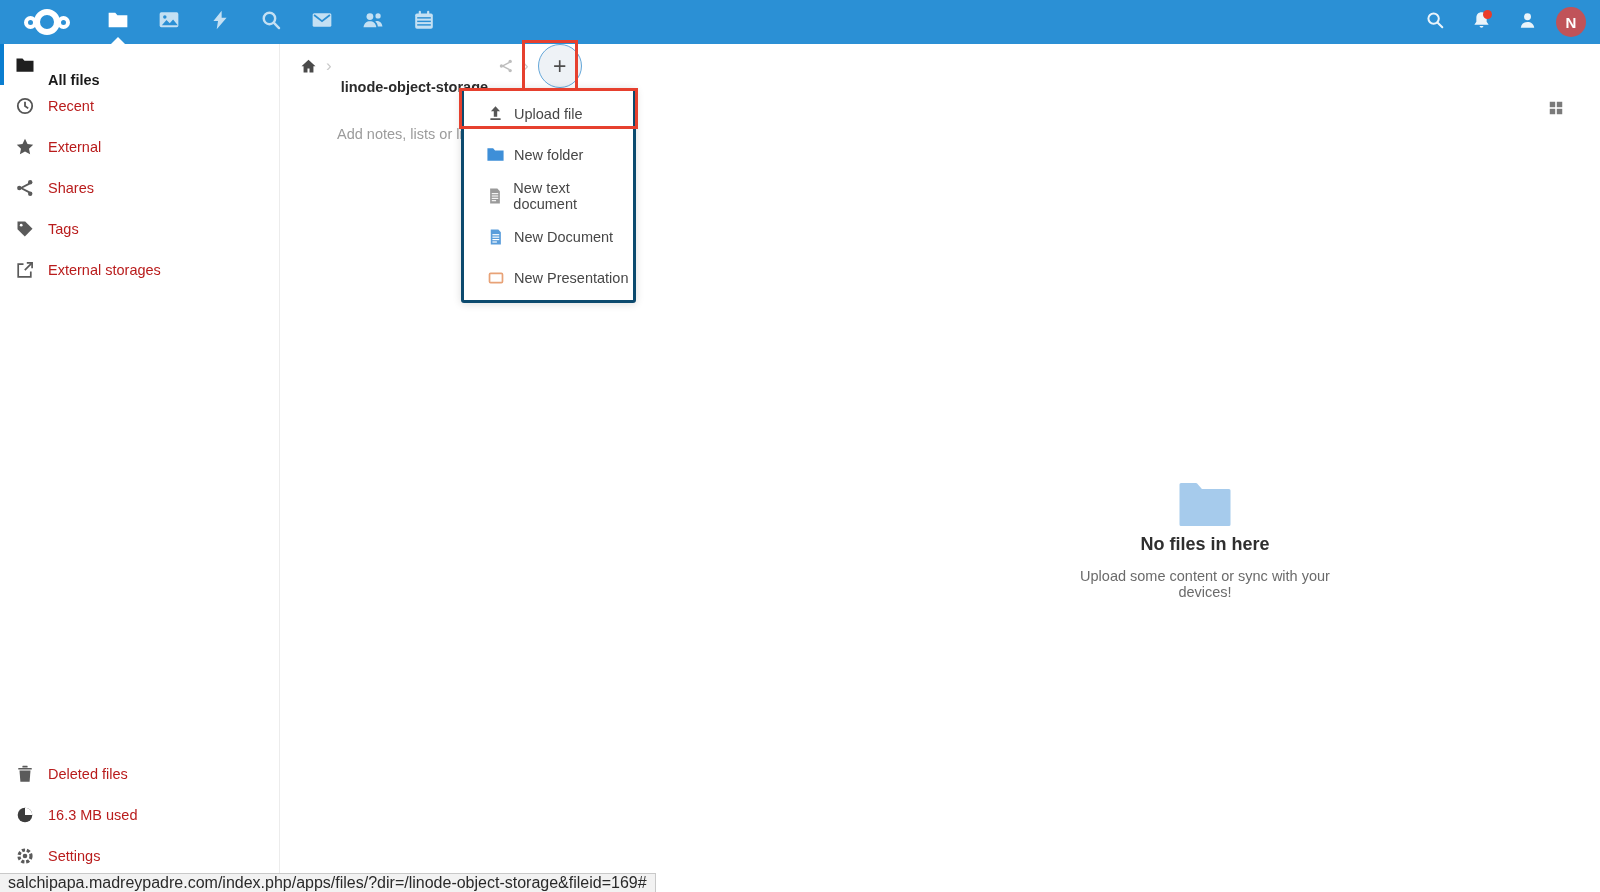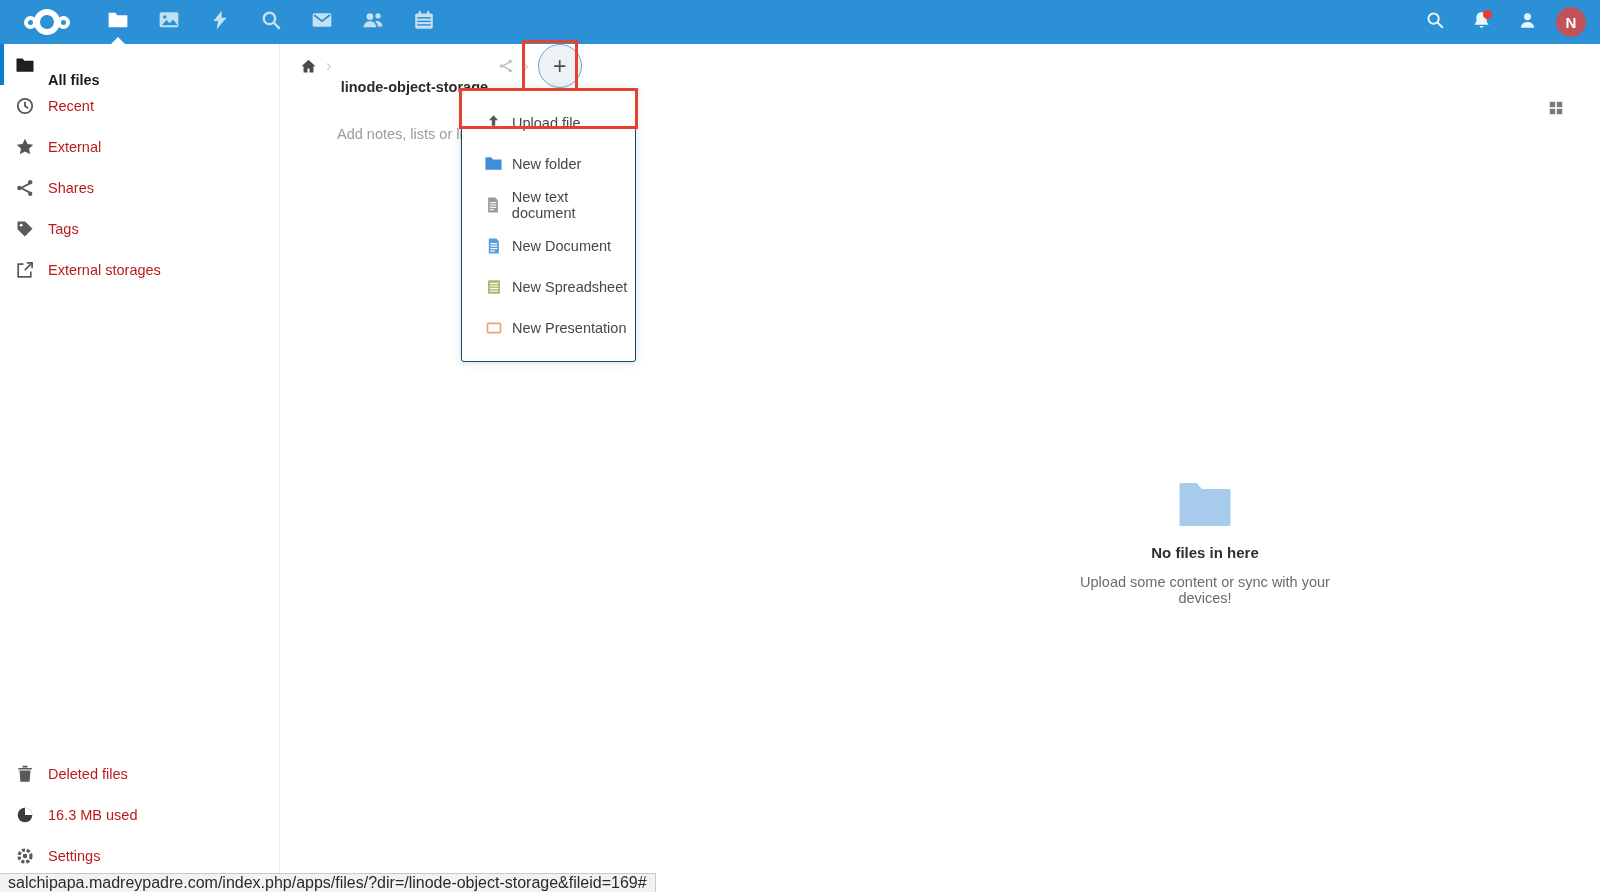--- a/index.html
+++ b/index.html
@@ -48,34 +48,34 @@
   .share-crumb { margin-left:10px; display:flex; cursor:pointer; }
   .newbtn { width:44px; height:44px; border-radius:50%; background:#eef2f6;
     border:1.5px solid #64a7d9; display:flex; align-items:center; justify-content:center;
     font-size:23px; color:#4d4d4d; cursor:pointer; }
   .viewtoggle { position:absolute; top:56px; right:36px; cursor:pointer; }
 
   .notes-hint { position:absolute; left:337px; top:126px; font-size:14.5px; color:#9b9b9b; z-index:10; }
 
   
   .newmenu { position:absolute; left:461px; top:88px; width:175px; background:#fff;
-    border:1px solid #0c4a6e; border-radius:3px; box-shadow:0 1px 8px rgba(0,0,0,.14);
-    padding:13px 0; z-index:20; }
+    border:3px solid #0c4a6e; border-radius:3px; box-shadow:0 1px 8px rgba(0,0,0,.14);
+    padding:2px 0; z-index:20; }
   .menu-item { height:41px; display:flex; align-items:center; padding-left:22px; cursor:pointer; }
   .menu-item .mico { width:19px; height:19px; margin-right:9px; display:flex; align-items:center; justify-content:center; }
   .menu-item .mlbl { font-size:14.5px; color:#474747; }
 
   
   .anno { position:absolute; border:3px solid #e6402e; z-index:40; pointer-events:none; }
   .anno-plus { left:522px; top:40px; width:56px; height:51px; }
   .anno-upload { left:459px; top:88px; width:179px; height:41px; }
 
   
   .empty { position:absolute; left:774px; top:436px; width:300px; text-align:center; }
-  .empty .title { margin-top:13px; font-size:15px; font-weight:700; color:#2f2f2f; }
+  .empty .title { margin-top:3px; font-size:18px; font-weight:700; color:#2f2f2f; }
   .empty .sub { margin-top:13px; font-size:14.5px; color:#6b6b6b; }
 
   
   .statusbar { position:absolute; left:0; bottom:0; height:19px; background:#f2f2f2;
     border:1px solid #c9c9c9; border-left:none; border-bottom:none;
     font-size:16px; color:#2a2a2a; line-height:17px; padding:0 8px; z-index:50; white-space:nowrap; }
 </style>
 </head>
 <body>
 
@@ -355,32 +355,20 @@
             <rect x="6" y="9.5" width="7.6" height="1.3" fill="#fff"></rect>
             <rect x="6" y="12.2" width="7.6" height="1.3" fill="#fff"></rect>
             <rect x="6" y="14.9" width="5" height="1.3" fill="#fff"></rect>
           </svg>
       </span>
       <span class="mlbl">New Document</span>
     </div>
     <div class="menu-item">
       <span class="mico">
         <svg width="18" height="18" viewBox="0 0 20 20">
-            <rect x="3.4" y="2.4" width="13.2" height="15.2" rx="1.2" fill="#a3bd69"></rect>
-            <rect x="5.4" y="5.4" width="9.2" height="1.3" fill="#fff"></rect>
-            <rect x="5.4" y="8.2" width="9.2" height="1.3" fill="#fff"></rect>
-            <rect x="5.4" y="11" width="9.2" height="1.3" fill="#fff"></rect>
-            <rect x="5.4" y="13.8" width="9.2" height="1.3" fill="#fff"></rect>
-          </svg>
-      </span>
-      <span class="mlbl">New Spreadsheet</span>
-    </div>
-    <div class="menu-item">
-      <span class="mico">
-        <svg width="18" height="18" viewBox="0 0 20 20">
             <rect x="2.8" y="4.8" width="14.4" height="10.4" rx="1.2" fill="#fff" stroke="#e8a277" stroke-width="1.9"></rect>
           </svg>
       </span>
       <span class="mlbl">New Presentation</span>
     </div>
   </div>
 
   <div class="anno anno-plus"></div>
   <div class="anno anno-upload"></div>
 

